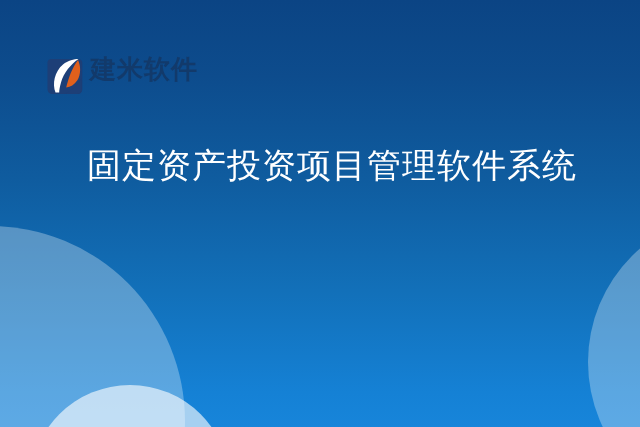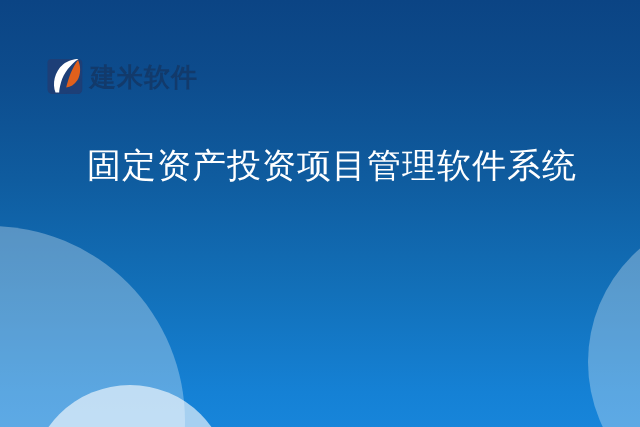--- a/index.html
+++ b/index.html
@@ -49,21 +49,20 @@
     top: 212px;
     background: rgba(255, 255, 255, 0.30);
   }
 
   
   #logo {
     position: absolute;
     left: 44px;
     top: 56px;
     display: flex;
-    align-items: center;
     gap: 4px;
   }
   #logo-mark {
     width: 42px;
     height: 42px;
     display: block;
   }
   #logo-text {
     font-family: "DejaVu Sans", "Liberation Sans", sans-serif;
     font-size: 26px;

